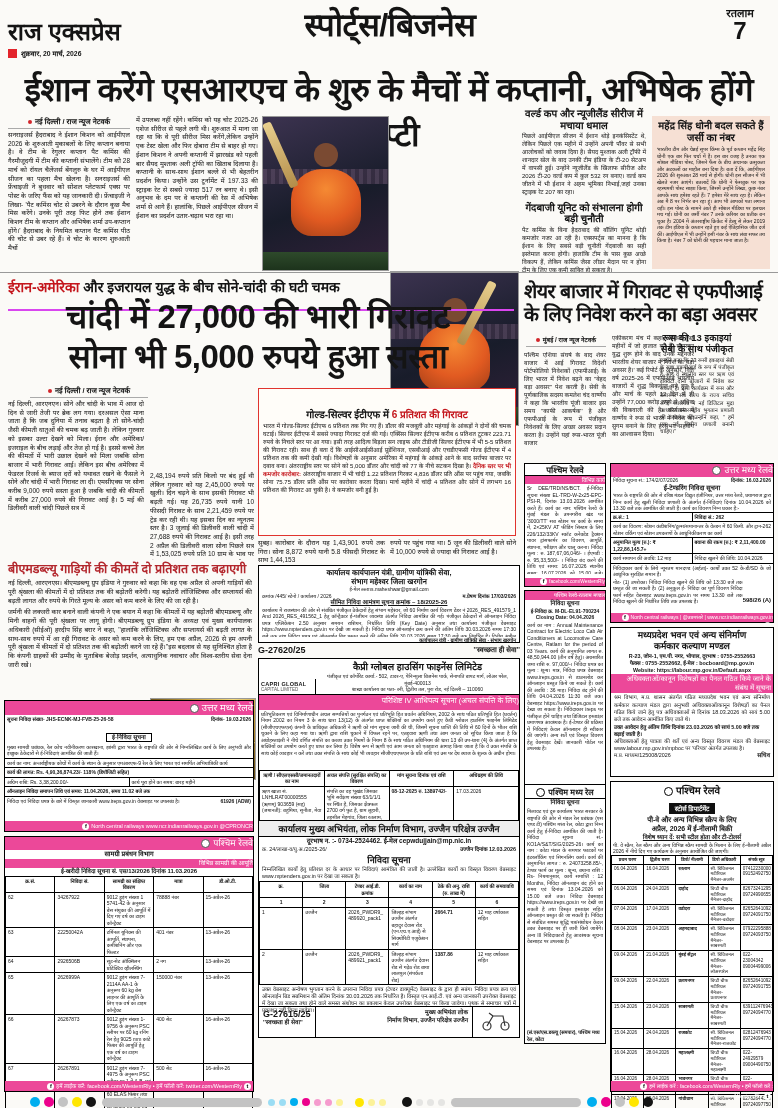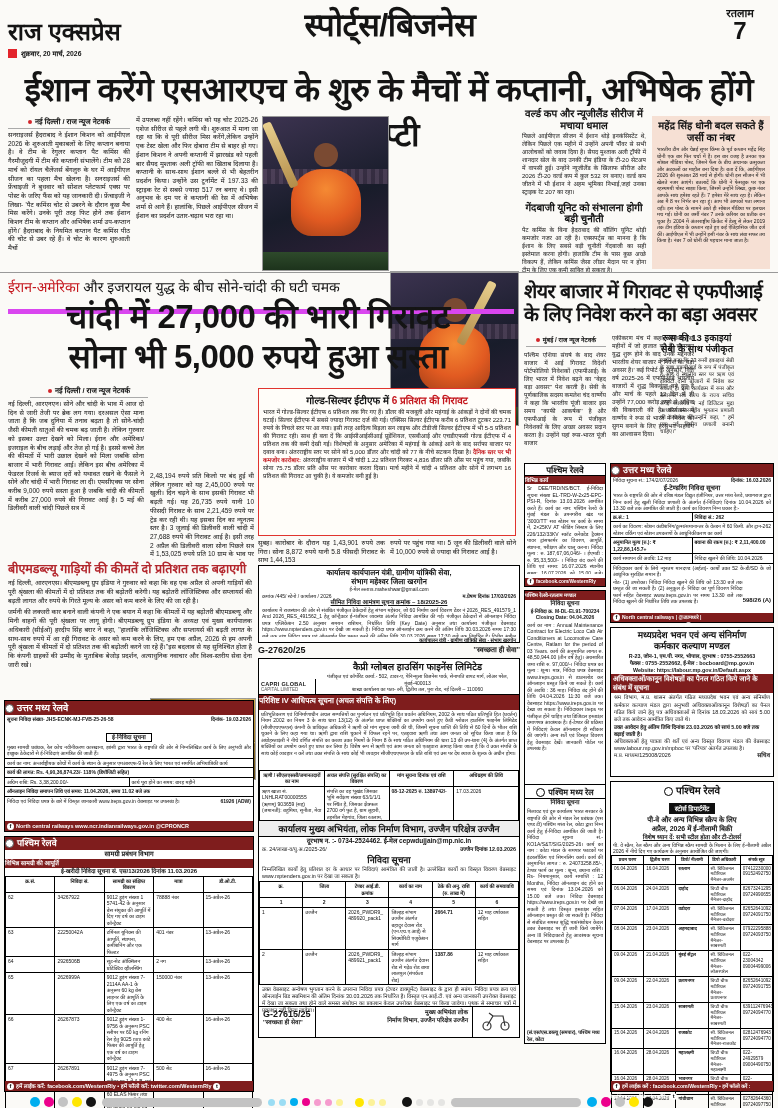--- a/index.html
+++ b/index.html
@@ -8,21 +8,21 @@
 .abs{position:absolute}
 .j{text-align:justify;text-justify:inter-word}
 .c{text-align:center}
 .b{font-weight:bold}
 .red{color:#c4161c}
 .t5{font-size:5px;line-height:1.3}
 .t55{font-size:5.4px;line-height:1.32}
 .t6{font-size:6px;line-height:1.33}
 .t65{font-size:6.5px;line-height:1.34}
 .t7{font-size:7px;line-height:1.35}
-.bar{background:#7f1d1d;color:#fff;font-weight:bold;text-align:left}
+.bar{background:#ec4899;color:#fff;font-weight:normal;text-align:right}
 .adbox{border:1px solid #000;background:#fff;box-sizing:border-box}
 .grid{border-collapse:collapse;width:100%;table-layout:fixed}
 .grid td,.grid th{border:1px solid #000;padding:1px 2px;vertical-align:top;overflow:hidden}
 .dot{display:inline-block;width:4px;height:4px;border-radius:50%;background:#d2252b;margin-right:3px;vertical-align:middle}
 .byline{font-size:7.3px;font-weight:bold;text-align:center;border-bottom:1px solid #aaa;padding-bottom:2px;margin-bottom:2px}
 .fb::before{content:"f";display:inline-block;width:7px;height:7px;border-radius:50%;background:#fff;color:#000;
   font-size:5.5px;line-height:7px;text-align:center;margin:0 2px;font-weight:bold}
 .tw::before{content:"t";display:inline-block;width:7px;height:7px;border-radius:50%;background:#fff;color:#000;
   font-size:5.5px;line-height:7px;text-align:center;margin:0 2px;font-weight:bold}
 .glb::before{content:"";display:inline-block;width:7px;height:7px;border-radius:50%;border:1px solid #fff;margin:0 2px;box-sizing:border-box}
@@ -32,21 +32,21 @@
 .photo .crowd{position:absolute;left:0;right:0;top:34%;height:10%;background:repeating-linear-gradient(90deg,#5b4a63 0 4px,#403349 4px 8px);opacity:.7}
 .photo .jersey{position:absolute;left:22%;top:34%;width:56%;height:44%;border-radius:45% 45% 30% 30%;
   background:radial-gradient(circle at 50% 30%,#f58a33 0%,#e15a21 55%,#a33f18 100%)}
 .photo .head{position:absolute;left:41%;top:17%;width:19%;height:16%;border-radius:50%;background:#7a4a32}
 .photo .bat{position:absolute;width:7%;height:46%;background:linear-gradient(#e8cf8e,#b38d4a);transform:rotate(28deg);left:64%;top:4%;border-radius:3px}
 .photo .turf{position:absolute;left:0;right:0;bottom:0;height:12%;background:linear-gradient(#2e4a2b,#1d331c)}
 .goldphoto{background:linear-gradient(120deg,#6e5518 0%,#caa23a 30%,#f4da7d 55%,#b78c2e 80%,#5e4712 100%);position:relative;border:1px solid #999;overflow:hidden}
 .goldphoto .ingot{position:absolute;width:46%;height:22%;background:linear-gradient(#ffe9a1,#caa23a);border:1px solid #8a6a1f;transform:skewX(-18deg)}
 .goldphoto .silver{position:absolute;width:40%;height:26%;background:linear-gradient(#f2f2f2,#b9bcc2);border:1px solid #8b8f96;transform:skewX(-14deg)}
 .pinkbox{background:#f6e0d4;padding:4px 5px;box-sizing:border-box}
-.etfbox{border:1.5px solid #e0342f;padding:4px 4px;box-sizing:border-box;background:#fffdf9}
+.etfbox{border:1.5px solid #e0342f;padding:18px 4px;box-sizing:border-box;background:#fffdf9}
 .chip{display:inline-block;background:#101010;color:#fff;font-weight:bold;padding:1px 6px}
 .cdot{display:inline-block;width:10px;height:10px;border-radius:50%;margin:0 2px;vertical-align:middle}
 .cbar{display:inline-block;height:9px;border-radius:5px;background:#c3c3c3;vertical-align:middle;margin:0 4px}
 .c-c{background:#00aeef}.c-m{background:#ec008c}.c-g{background:#c3c3c3}.c-y{background:#ffe600}.c-k{background:#141414}
 .faint{opacity:.38;width:7px;height:7px}
 .small-label{border:1px solid #000;display:inline-block;padding:0 5px;font-weight:bold}
 .sig{text-align:right;font-weight:bold}
 .hl{font-weight:800;letter-spacing:-.5px}
 </style>
 </head>
@@ -95,21 +95,21 @@
     <div class="t6 j">पैट कमिंस के बिना हैदराबाद की बॉलिंग यूनिट थोड़ी कमजोर नजर आ रही है। एक्सपर्ट्स का मानना है कि ईशान के लिए सबसे बड़ी चुनौती गेंदबाजी का सही इस्तेमाल करना होगी। हालांकि टीम के पास कुछ अच्छे विकल्प हैं, लेकिन कमिंस जैसा लीडर मैदान पर न होना टीम के लिए एक कमी साबित हो सकता है।</div>
   </div>
 
   <div class="abs pinkbox" style="left:652px;top:116px;width:118px;height:153px;overflow:hidden">
     <div class="b c" style="font-size:10px;line-height:1.2;margin-bottom:2px">महेंद्र सिंह धोनी बदल सकते हैं जर्सी का नंबर</div>
     <div class="t5 j">भारतीय टीम और चेन्नई सुपर किंग्स के पूर्व कप्तान महेंद्र सिंह धोनी एक बार फिर चर्चा में हैं। इस बार वजह है उनका एक सोशल मीडिया पोस्ट, जिसने फैंस के बीच अचानक उत्सुकता और अटकलों का माहौल बना दिया है। बता दें कि, आईपीएल 2026 की शुरुआत 28 मार्च से होगी। धोनी इस सीजन में भी खेलते नजर आएंगे। बतलादें कि धोनी ने फेसबुक पर एक रहस्यमयी पोस्ट साझा किया, जिसमें उन्होंने लिखा, कुछ नंबर आपके साथ हमेशा रहते हैं। 7 हमेशा मेरे साथ रहा है। लेकिन अब मैं 8 पर निर्भर बन रहा हूं। आप भी आपको पता लगाना वही। इस पोस्ट के सामने आते ही सोशल मीडिया पर हलचल मच गई। धोनी का जर्सी नंबर 7 उनके करियर का प्रतीक बन चुका है। 2004 में अंतरराष्ट्रीय क्रिकेट में डेब्यू से लेकर 2019 तक टीम इंडिया के कप्तान रहते हुए कई ऐतिहासिक जीत दर्ज कीं। आईपीएल में भी उन्होंने इसी नंबर के साथ लंबा सफर तय किया है। नंबर 7 को धोनी की पहचान माना जाता है।</div>
   </div>
 
   <div class="abs" style="left:0;top:272px;width:778px;border-top:1px solid #999"></div>
 
-  <div class="abs" style="left:8px;top:277px;width:506px;border-bottom:5px solid #d946ef;padding-bottom:13px;font-size:14px;font-weight:normal">
+  <div class="abs" style="left:8px;top:277px;width:506px;border-bottom:2px solid #d946ef;padding-bottom:13px;font-size:14px;font-weight:bold">
     <span class="red">ईरान-अमेरिका</span><span> और इजरायल युद्ध के बीच सोने-चांदी की घटी चमक</span>
   </div>
   <div class="abs hl" style="left:0;top:297px;width:516px;text-align:center;font-size:33px;line-height:1.22">
     <div>चांदी में 27,000 की भारी गिरावट</div>
     <div>सोना भी 5,000 रुपये हुआ सस्ता</div>
   </div>
   <div class="abs" style="left:30px;top:385px;width:118px">
     <div class="byline"><span class="dot"></span><span>नई दिल्ली / राज न्यूज नेटवर्क</span></div>
   </div>
   <div class="abs t65 j" style="left:8px;top:400px;width:136px;height:160px;overflow:hidden">नई दिल्ली, आरएनएन। सोने और चांदी के भाव में आज दो दिन से जारी तेजी पर ब्रेक लग गया। दरअसल ऐसा माना जाता है कि जब दुनिया में तनाव बढ़ता है तो सोने-चांदी जैसी कीमती धातुओं की चमक बढ़ जाती है। लेकिन गुरुवार को इसका उल्टा देखने को मिला। ईरान और अमेरिका/इजराइल के बीच लड़ाई और तेज हो गई है। इससे कच्चे तेल की कीमतों में भारी उछाल देखने को मिला जबकि सोना बाजार में भारी गिरावट आई। लेकिन इस बीच अमेरिका में फेडरल रिजर्व के ब्याज दरों को यथावत रखने के फैसले ने सोने और चांदी में भारी गिरावट ला दी। एमसीएक्स पर सोना करीब 9,000 रुपये सस्ता हुआ है जबकि चांदी की कीमतों में करीब 27,000 रुपये की गिरावट आई है। 5 मई की डिलीवरी वाली चांदी पिछले सत्र में</div>

